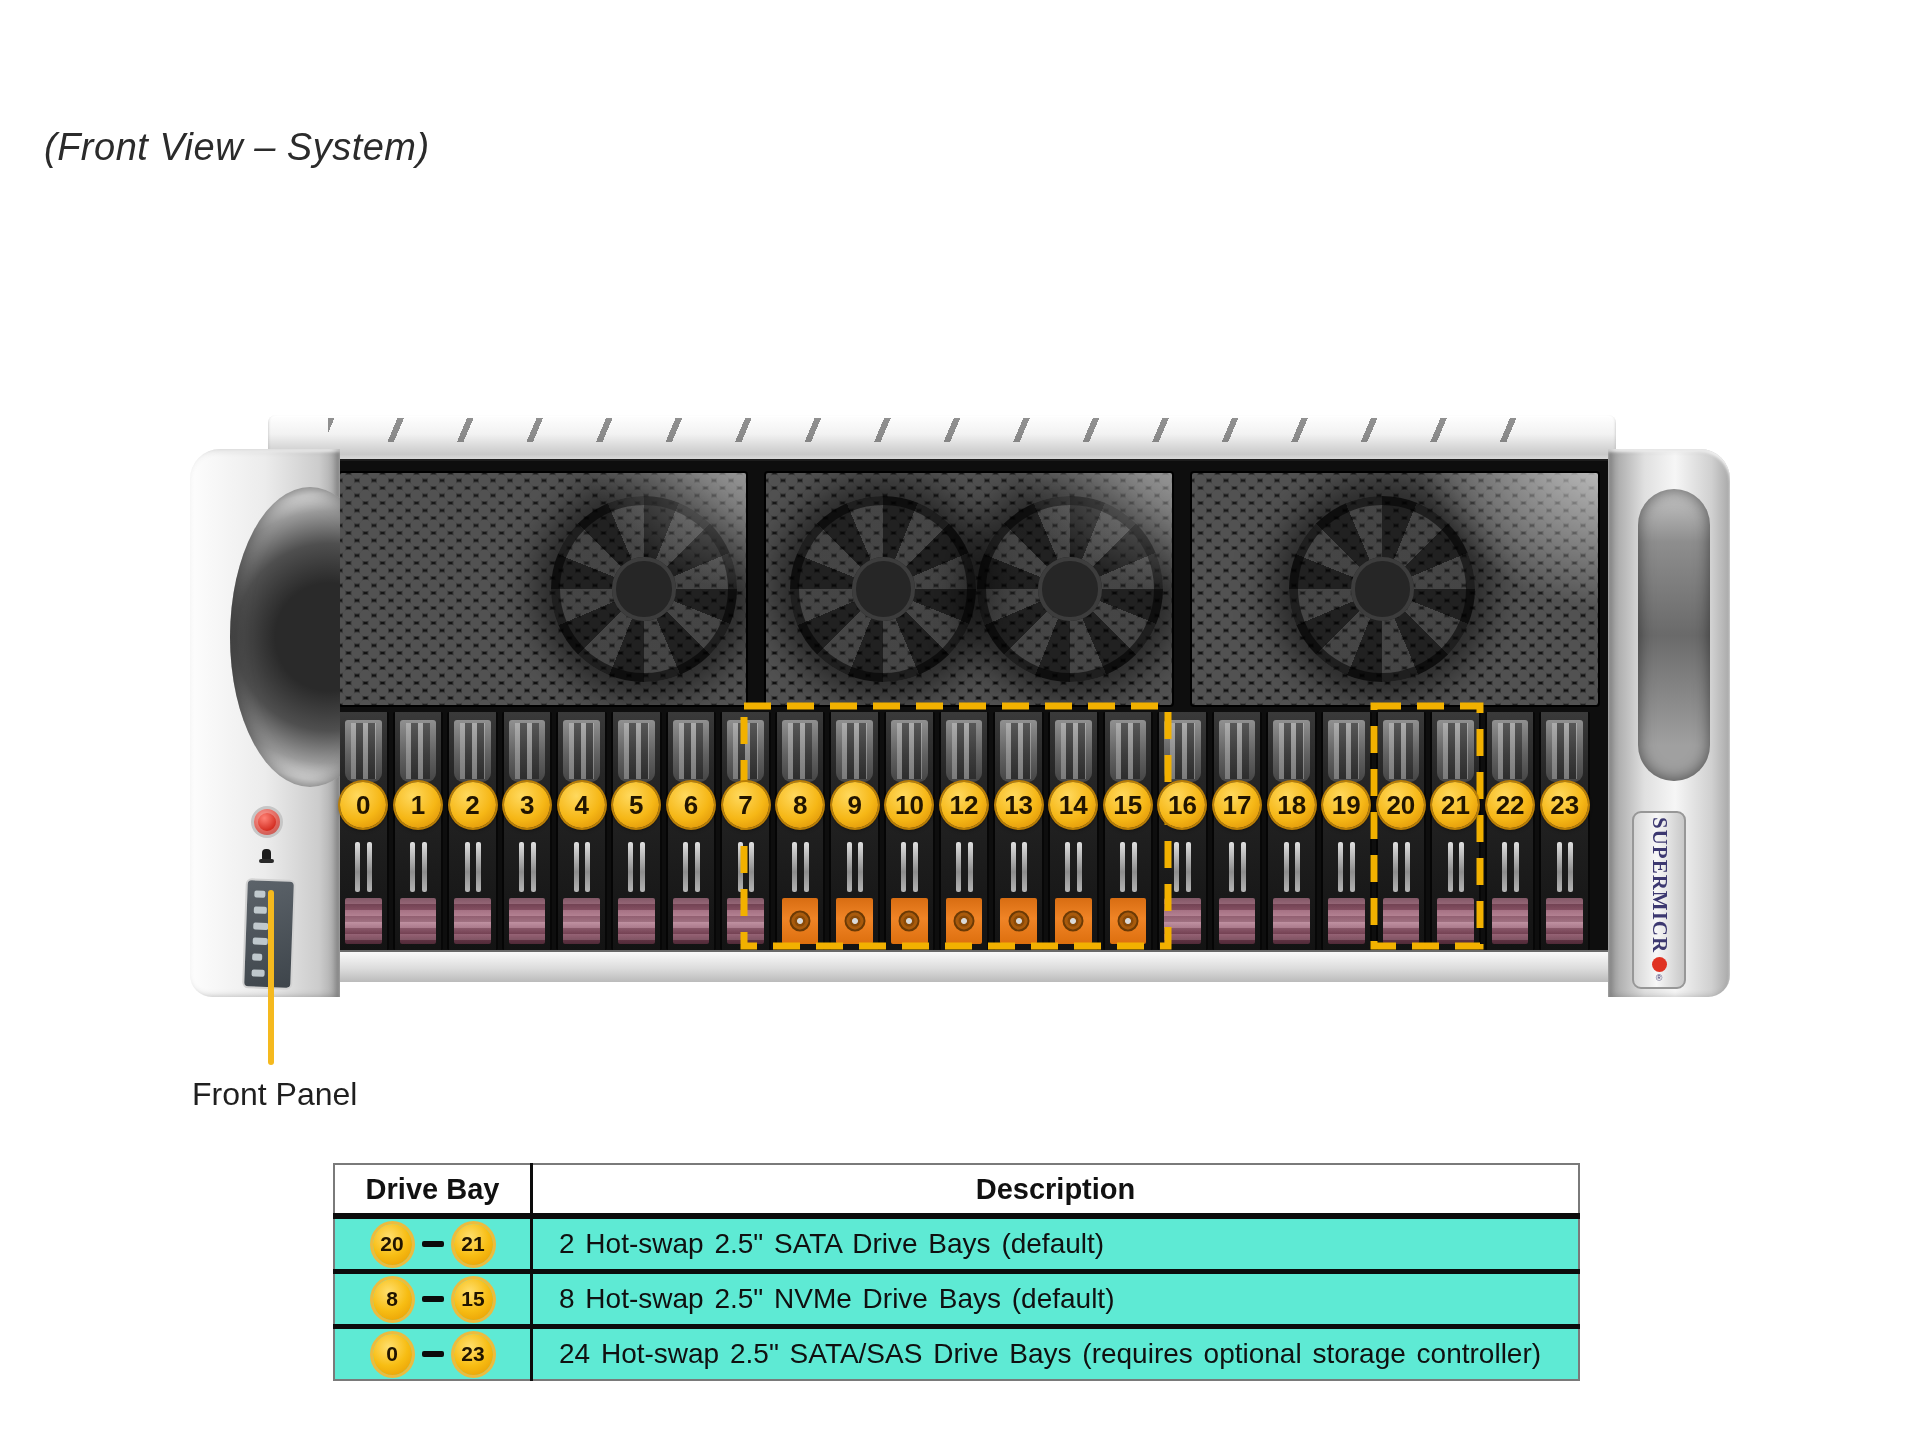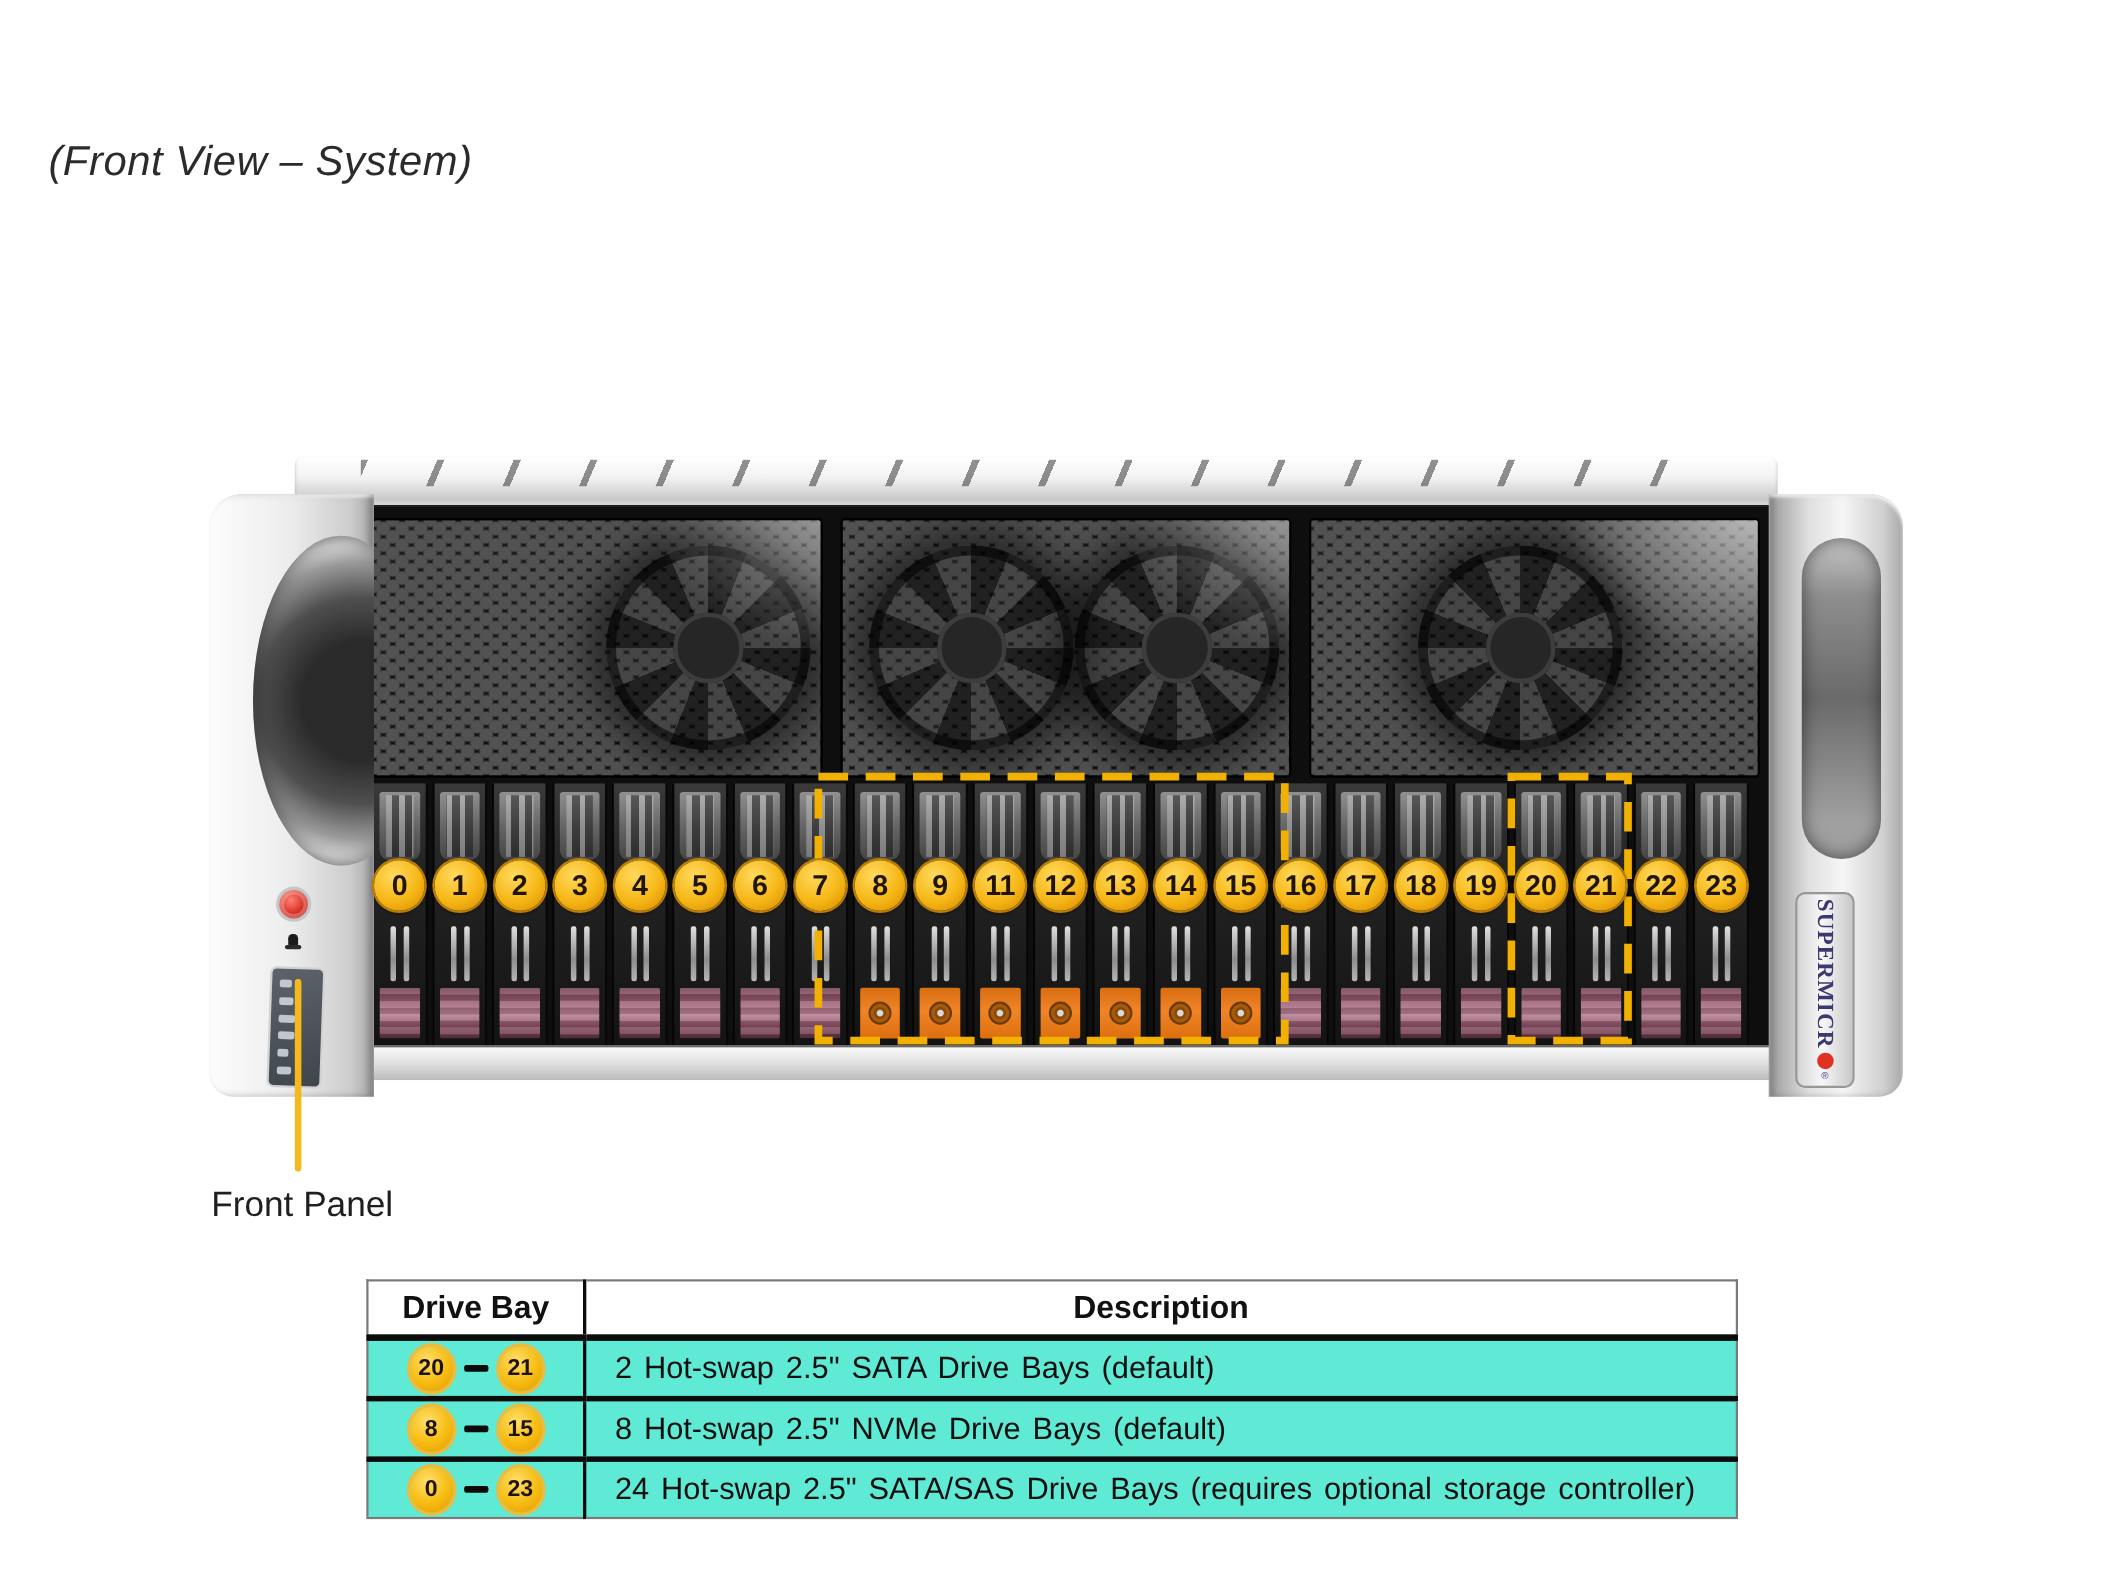--- a/index.html
+++ b/index.html
@@ -207,21 +207,21 @@
         <div class="latch"></div>
       </div>
       <div class="bay nvme">
         <div class="grip"></div>
         <div class="num">9</div>
         <div class="slots"></div>
         <div class="latch"></div>
       </div>
       <div class="bay nvme">
         <div class="grip"></div>
-        <div class="num">11</div>
+        <div class="num">10</div>
         <div class="slots"></div>
         <div class="latch"></div>
       </div>
       <div class="bay nvme">
         <div class="grip"></div>
         <div class="num">12</div>
         <div class="slots"></div>
         <div class="latch"></div>
       </div>
       <div class="bay nvme">

